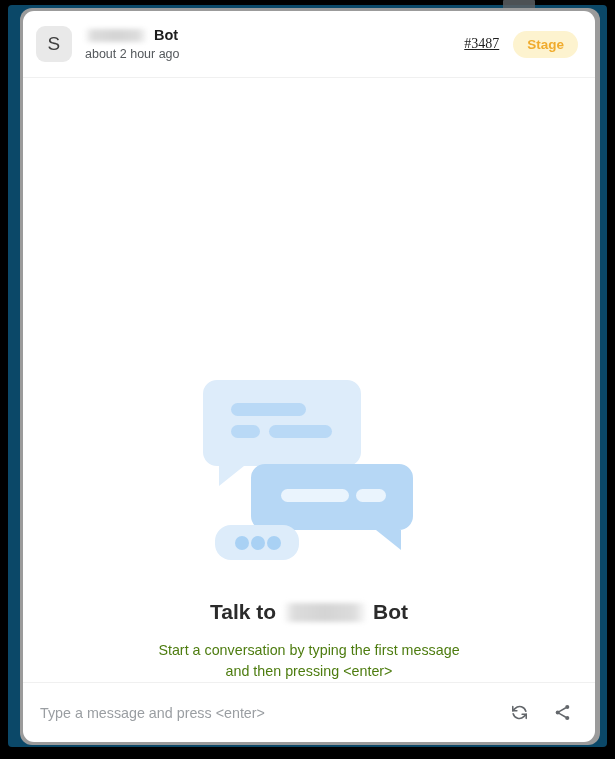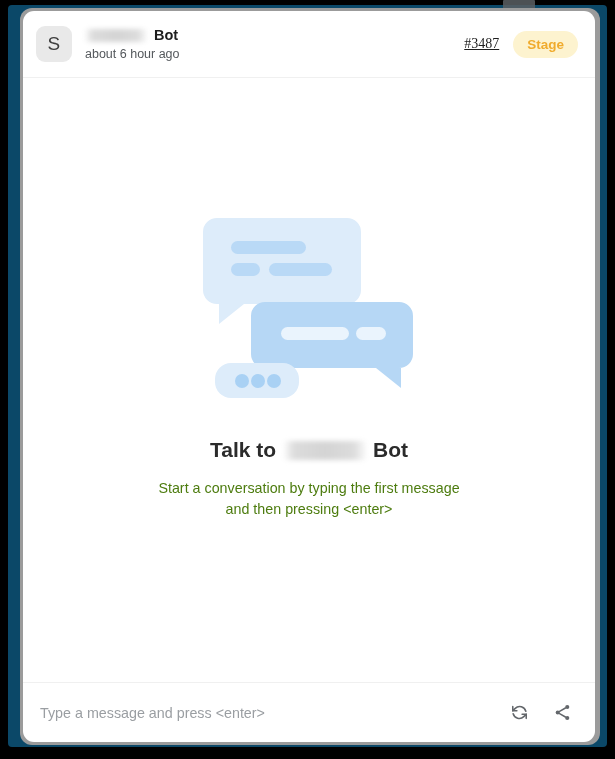--- a/index.html
+++ b/index.html
@@ -142,21 +142,21 @@
     line-height: 15px;
   }
 
   
   .body {
     flex: 1 1 auto;
     position: relative;
     display: flex;
     flex-direction: column;
     align-items: center;
-    justify-content: flex-start;
+    justify-content: flex-end;
   }
   .empty-wrap {
     margin-top: 132px;
     display: flex;
     flex-direction: column;
     align-items: center;
     width: 100%;
   }
   .illustration {
     width: 212px;
@@ -235,21 +235,21 @@
   <div class="card">
 
     <div class="header">
       <div class="avatar">S</div>
 
       <div class="head-text">
         <div class="head-title">
           <span class="redacted head"></span>
           <span>Bot</span>
         </div>
-        <div class="head-sub">about 6 hour ago</div>
+        <div class="head-sub">about 2 hour ago</div>
       </div>
 
       <div class="head-right">
         <span class="ticket-link">#3487</span>
         <span class="stage-badge">Stage</span>
       </div>
     </div>
 
     <div class="body">
       <div class="empty-wrap">

